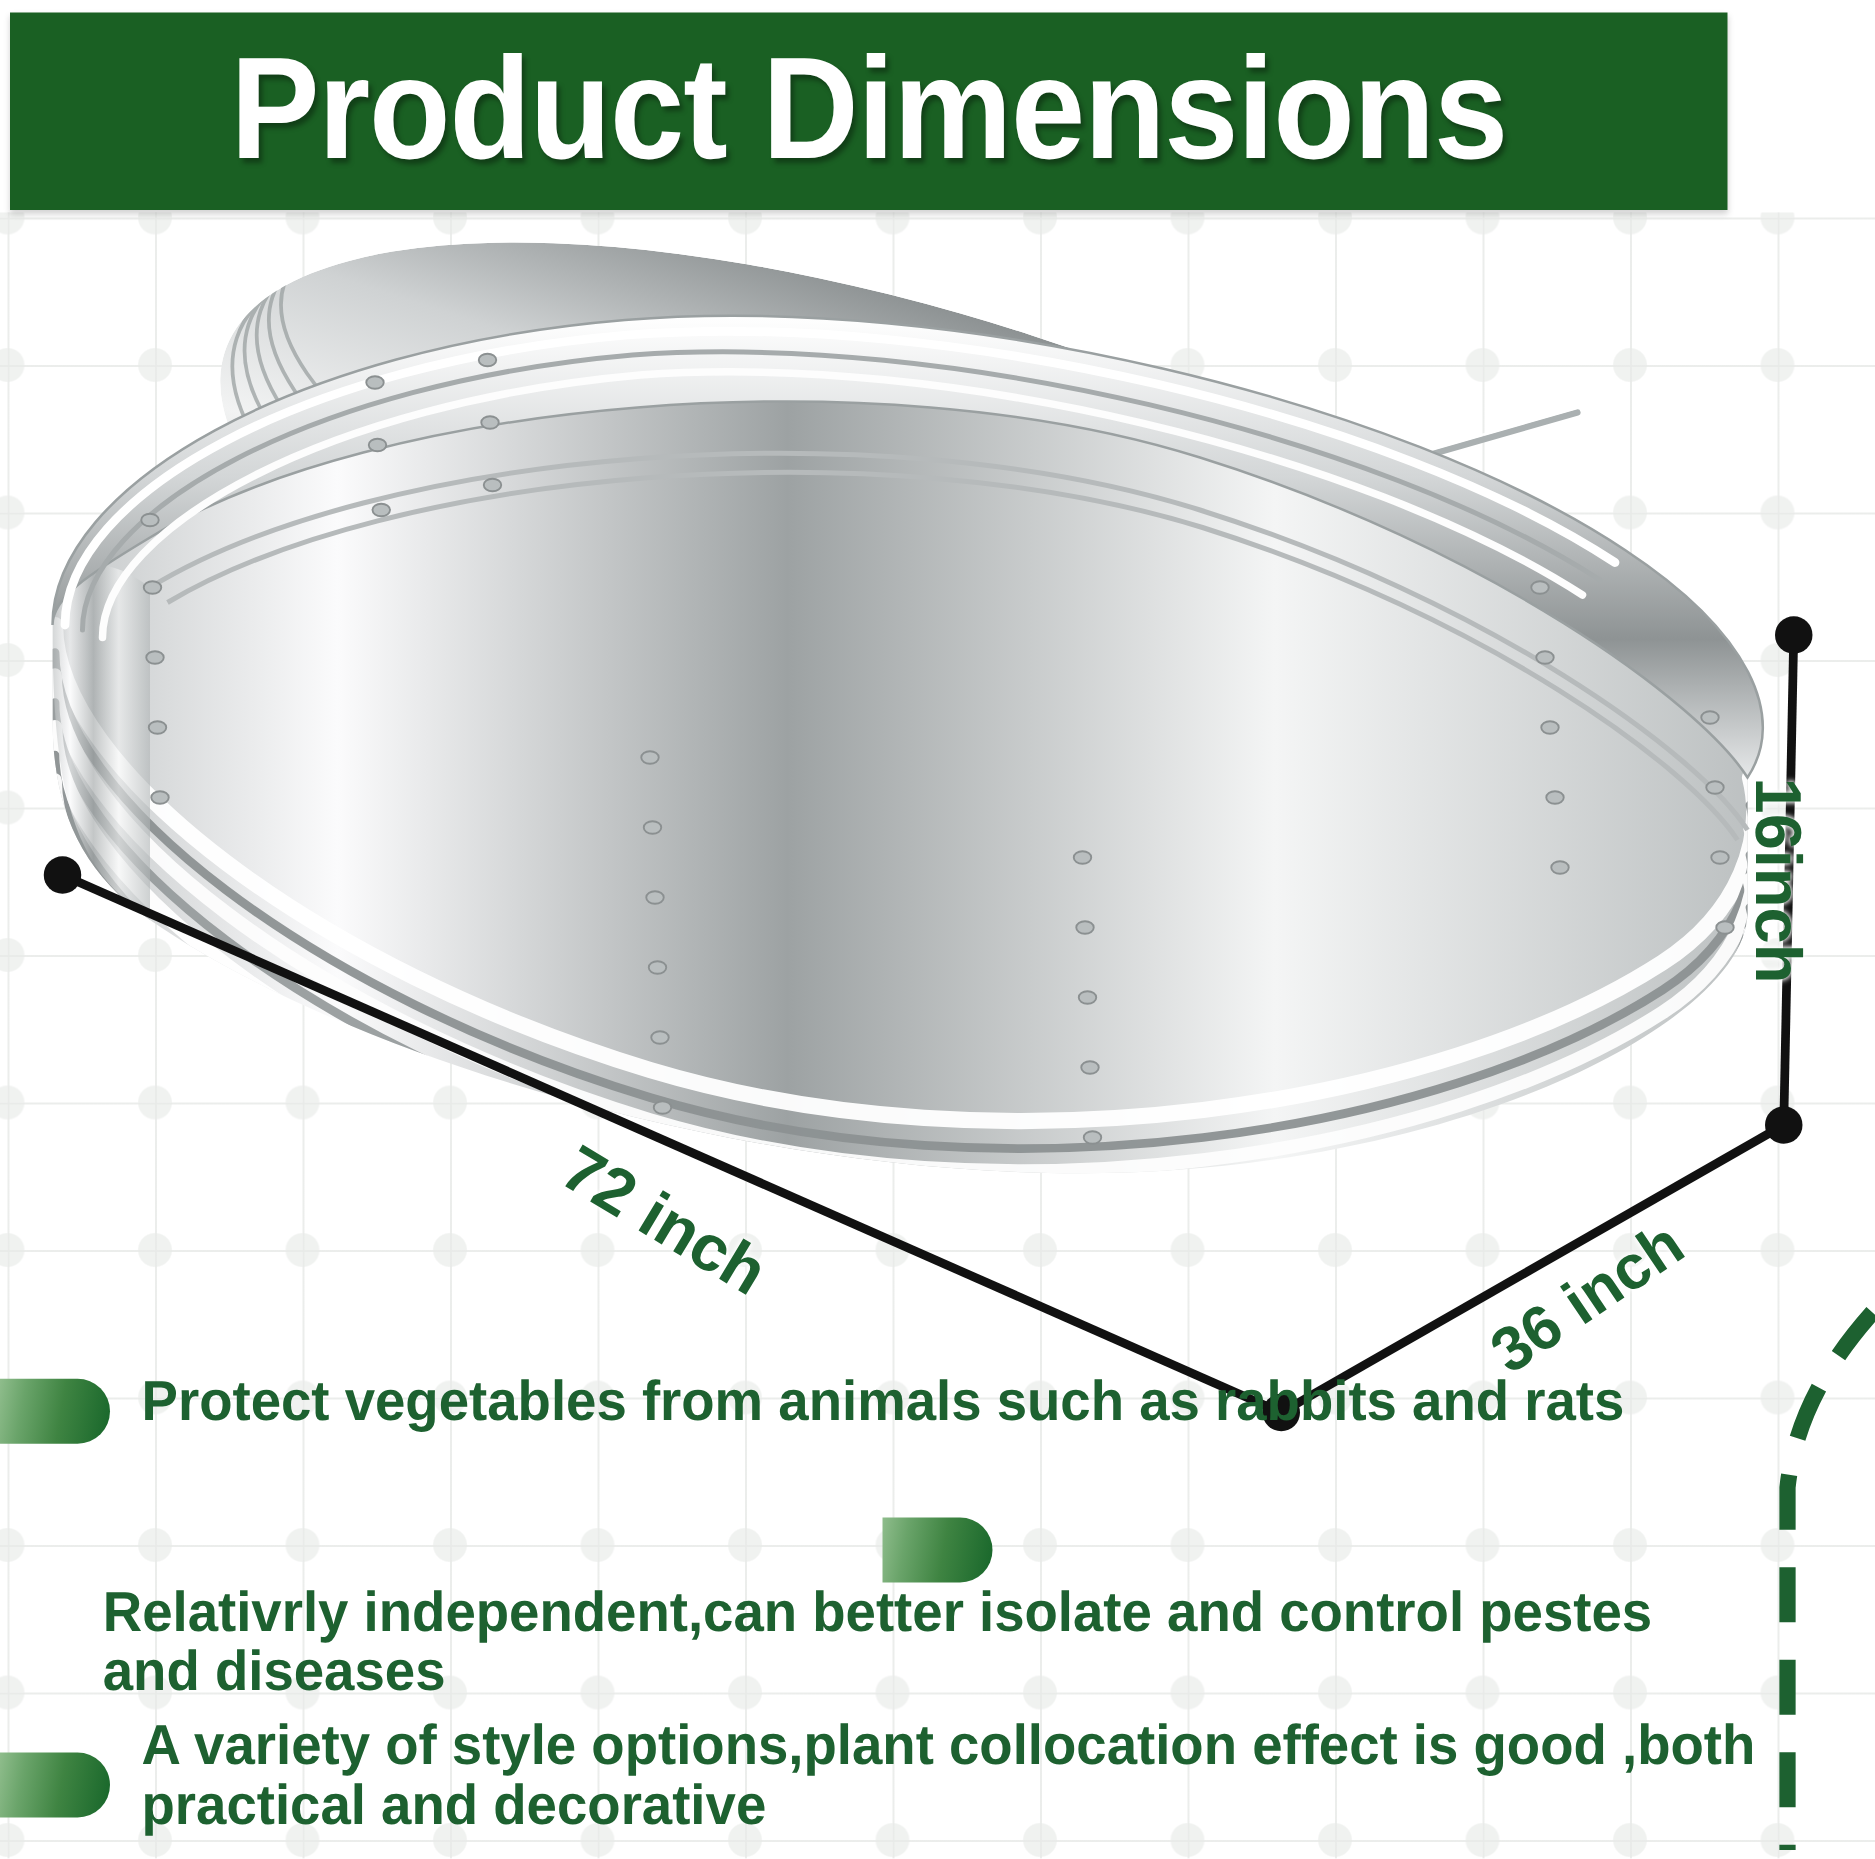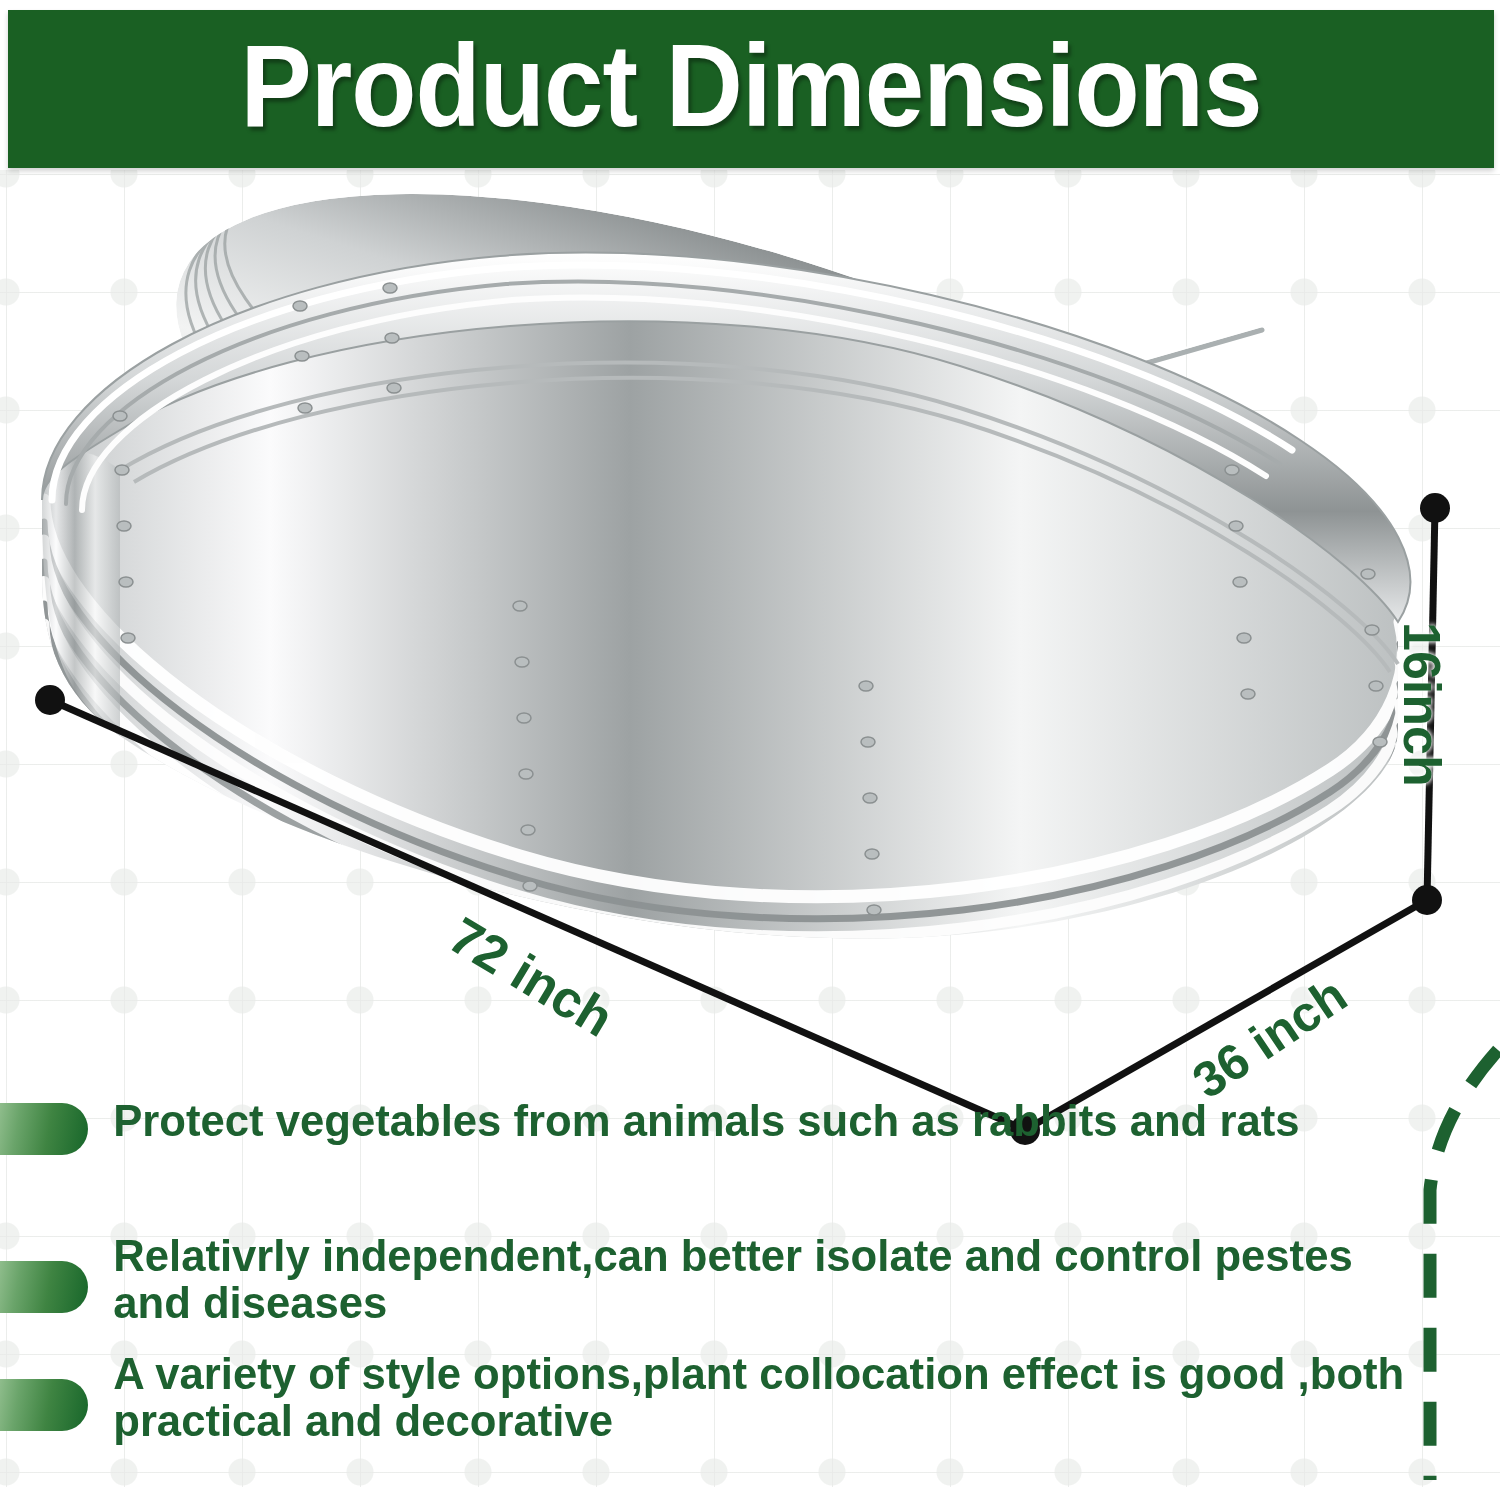--- a/index.html
+++ b/index.html
@@ -47,21 +47,21 @@
       linear-gradient(to bottom, rgba(232,234,232,.85) 1.5px, rgba(255,255,255,0) 1.5px);
     background-size: 118px 118px;
     background-position: 6px 4px;
   }
 
   
   .banner {
     position: absolute;
     left: 8px;
     top: 10px;
-    width: 1486px;
+    width: 1374px;
     height: 158px;
     background: #1a6023;
     box-shadow: 0 3px 5px rgba(0,0,0,.18);
   }
   .banner-title {
     position: absolute;
     left: 0;
     top: 0;
     width: 100%;
     height: 100%;
@@ -367,21 +367,21 @@
     <div class="dim-label" id="dim-16">16inch</div>
   </div>
 
   <div class="features">
 
     <div class="feature-row">
       <div class="feature-marker"></div>
       <div class="feature-text">Protect vegetables from animals such as rabbits and rats</div>
     </div>
 
-    <div class="feature-row" style="margin-top:40px;">
+    <div class="feature-row" style="margin-top:18px;flex-direction:column;">
       <div class="feature-marker"></div>
       <div class="feature-text">Relativrly independent,can better isolate and control pestes and diseases</div>
     </div>
 
     <div class="feature-row" style="">
       <div class="feature-marker"></div>
       <div class="feature-text">A variety of style options,plant collocation effect  is good ,both practical and decorative</div>
     </div>
 
   </div>

